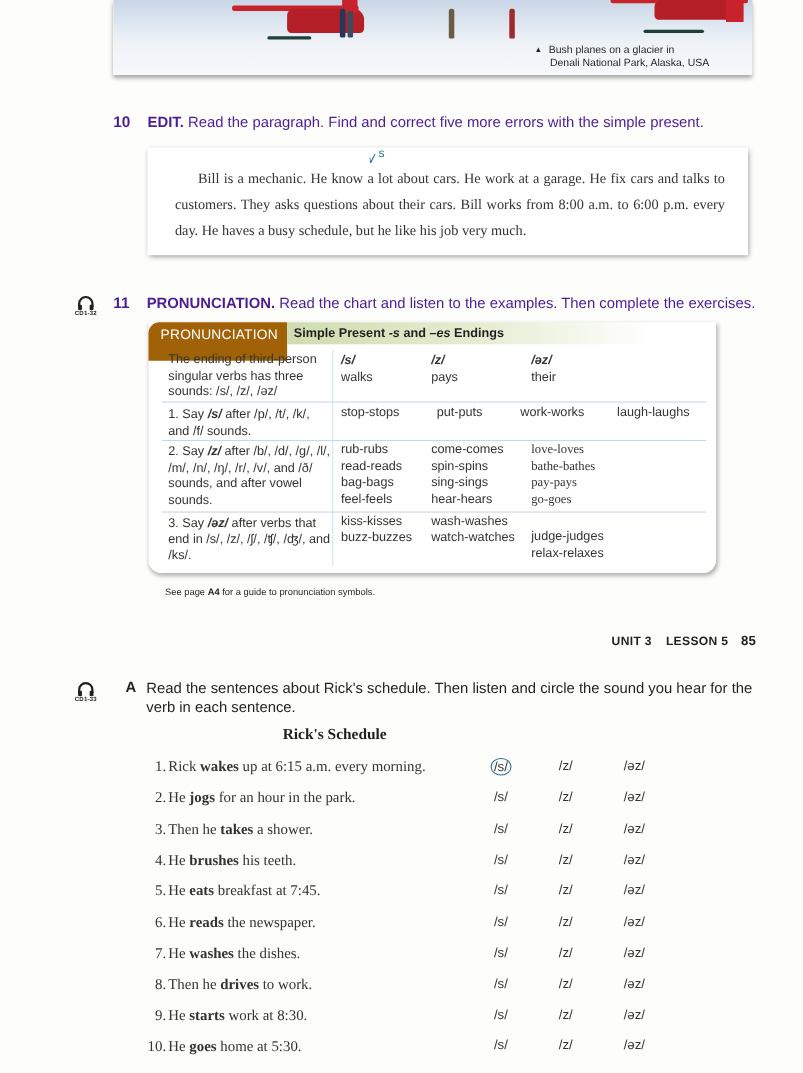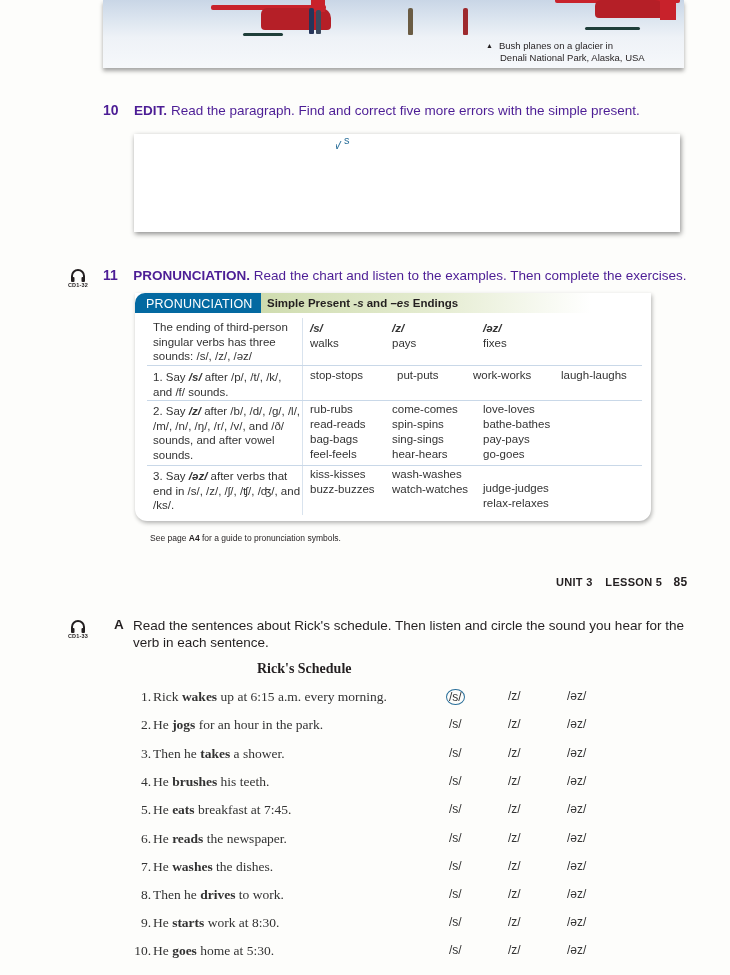--- a/index.html
+++ b/index.html
@@ -51,22 +51,22 @@
   .hp { position:absolute; width:26px; text-align:center; }
   .hp svg { display:block; margin:0 auto; }
   .hp .cd { font-size:5.5px; font-weight:bold; letter-spacing:0.2px; }
 
   
   #pron-box {
     left:135px; top:293px; width:516px; height:228px; background:#fff;
     border-radius:0 0 12px 12px; box-shadow: 1px 2px 4px rgba(0,0,0,0.3);
   }
   #pron-tab {
-    position:absolute; left:0; top:0; width:126px; height:20px;
-    background:#0369a1; color:#fff; font-size:12.5px; line-height:22px;
+    position:absolute; left:0; top:0; width:126px; height:35px;
+    background:#a16207; color:#fff; font-size:12.5px; line-height:22px;
     padding-left:11px; box-sizing:border-box; border-radius:10px 0 0 0; letter-spacing:0.2px;
   }
   #pron-subtitle {
     position:absolute; left:126px; top:0; width:330px; height:20px;
     background:linear-gradient(90deg, #cfdcaf 0%, #e6edd3 55%, rgba(255,255,255,0) 100%);
     font-size:11.5px; font-weight:bold; line-height:20px; padding-left:6px; box-sizing:border-box;
   }
   #pron-subtitle i { font-weight:bold; }
   .pcol-left { position:absolute; left:18px; width:150px; font-size:11.5px; line-height:14.5px; color:#333; }
   .pcell { position:absolute; font-size:11.5px; line-height:15px; color:#333; white-space:nowrap; }
@@ -126,20 +126,21 @@
   <span>Read the paragraph. Find and correct five more errors with the simple present.</span>
 </div>
 
 <div id="edit-box" class="abs">
   <span id="edit-mark">
     <svg width="8" height="10" viewBox="0 0 8 10" style="vertical-align:-6px;">
         <path d="M1 9 L5 1" stroke="#2a6f9a" stroke-width="1" fill="none"></path>
         <path d="M1 9 L0 4" stroke="#2a6f9a" stroke-width="1" fill="none"></path>
       </svg><span>s</span>
   </span>
+  <div id="edit-para">Bill is a mechanic. He know a lot about cars. He work at a garage. He fix cars and talks to customers. They asks questions about their cars. Bill works from 8:00 a.m. to 6:00 p.m. every day. He haves a busy schedule, but he like his job very much.</div>
 </div>
 
 <div class="hp" style="left:65px; top:268px;">
   <svg width="16" height="14" viewBox="0 0 16 14">
     <path d="M2 11 V8 A6 6 0 0 1 14 8 V11" stroke="#231f20" stroke-width="2" fill="none"></path>
     <rect x="1" y="9" width="3.5" height="5" rx="1" fill="#231f20"></rect>
     <rect x="11.5" y="9" width="3.5" height="5" rx="1" fill="#231f20"></rect>
   </svg>
   <div class="cd">CD1-32</div>
 </div>
@@ -153,21 +154,21 @@
 
 <div id="pron-box" class="abs">
   <div id="pron-tab">PRONUNCIATION</div>
   <div id="pron-subtitle"><span>Simple Present </span><i>-s</i><span> and </span><i>–es</i><span> Endings</span></div>
 
   <div class="vrule"></div>
 
   <div class="pcol-left" style="top:27px;">The ending of third-person singular verbs has three sounds: /s/, /z/, /əz/</div>
   <div class="pcell" style="left:175px; top:28px;"><b>/s/</b><br><span>walks</span></div>
   <div class="pcell" style="left:257px; top:28px;"><b>/z/</b><br><span>pays</span></div>
-  <div class="pcell" style="left:348px; top:28px;"><b>/əz/</b><br><span>fixes</span></div>
+  <div class="pcell" style="left:348px; top:28px;"><b>/əz/</b><br><span>their</span></div>
 
   <div class="hrule" style="top:72px;"></div>
 
   <div class="pcol-left" style="top:77px; width:135px;"><span>1. Say </span><span class="ipa-b">/s/</span><span> after /p/, /t/, /k/, and /f/ sounds.</span></div>
   <div class="pcell" style="left:175px; top:75px;">stop-stops</div>
   <div class="pcell" style="left:262px; top:75px;">put-puts</div>
   <div class="pcell" style="left:338px; top:75px;">work-works</div>
   <div class="pcell" style="left:426px; top:75px;">laugh-laughs</div>
 
   <div class="hrule" style="top:107px;"></div>
@@ -178,21 +179,21 @@
     <div>read-reads</div>
     <div>bag-bags</div>
     <div>feel-feels</div>
   </div>
   <div class="pcell" style="left:257px; top:109px;">
     <div>come-comes</div>
     <div>spin-spins</div>
     <div>sing-sings</div>
     <div>hear-hears</div>
   </div>
-  <div class="pcell" style="left:348px; top:109px;">
+  <div class="pcell" style="left:348px; top:109px;font-family:Liberation Serif, serif;">
     <div>love-loves</div>
     <div>bathe-bathes</div>
     <div>pay-pays</div>
     <div>go-goes</div>
   </div>
 
   <div class="hrule" style="top:172px;"></div>
 
   <div class="pcol-left" style="top:176px; width:148px;"><span>3. Say </span><span class="ipa-b">/əz/</span><span> after verbs that end in /s/, /z/, /ʃ/, /ʧ/, /ʤ/, and /ks/.</span></div>
   <div class="pcell" style="left:175px; top:174px;">

